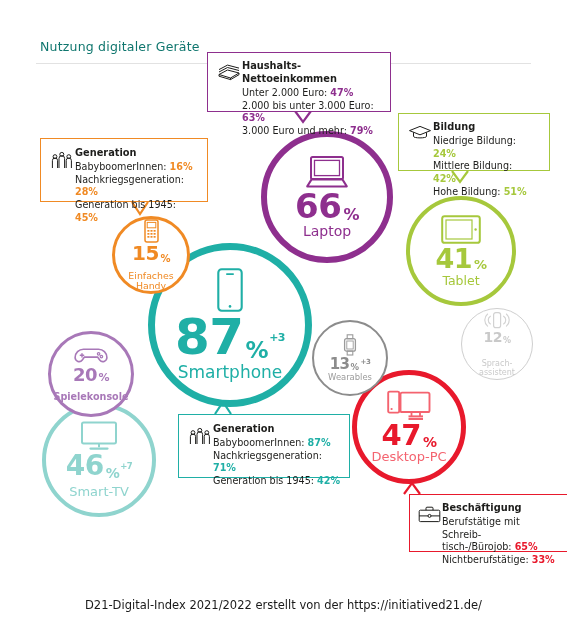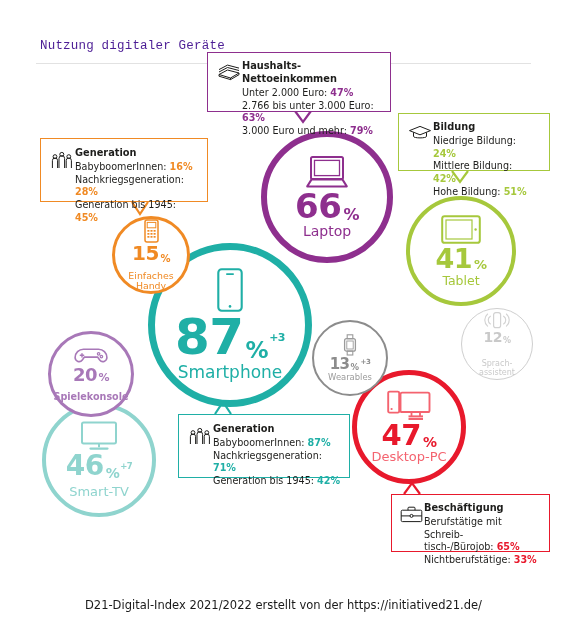--- a/index.html
+++ b/index.html
@@ -6,21 +6,21 @@
   body{
     font-family:"DejaVu Sans","Liberation Sans",sans-serif;
     width:567px;height:640px;overflow:hidden;position:relative;
     -webkit-font-smoothing:antialiased;
   }
   .stage{position:absolute;left:0;top:0;width:567px;height:640px;}
 
   
   .header-title{
     position:absolute;left:40px;top:39px;
-    font-size:12.5px;color:#4c1d95;letter-spacing:.2px;white-space:nowrap;font-family:Liberation Mono, monospace;
+    font-size:12.5px;color:#0f766e;letter-spacing:.2px;white-space:nowrap;
   }
   .header-rule{
     position:absolute;left:36px;top:63px;width:495px;height:1px;background:#e2e2e2;
   }
 
   
   .footer{
     position:absolute;left:0;top:598px;width:567px;text-align:center;
     font-size:11.5px;color:#1a1a1a;
   }
@@ -228,21 +228,21 @@
         <path d="M2 11.5 L10.5 7 L22 10 L13.5 15 Z" fill="none" stroke="#1d1d1b" stroke-width="1"></path>
         <path d="M2 9 L10.5 4.5 L22 7.5" fill="none" stroke="#1d1d1b" stroke-width="1"></path>
         <path d="M2 6.6 L10.5 2.1 L22 5.1" fill="none" stroke="#1d1d1b" stroke-width="1"></path>
         <path d="M2 11.5 L2 13.2 L13.5 16.6 L13.5 15" fill="none" stroke="#1d1d1b" stroke-width="1"></path>
         <path d="M22 10 L22 11.7 L13.5 16.6" fill="none" stroke="#1d1d1b" stroke-width="1"></path>
       </svg>
     </span>
     <span class="ctxt">
       <span class="ctitle">Haushalts-Nettoeinkommen</span>
       <span><span>Unter 2.000 Euro:</span> <b class="hl" style="color:#8E2F8E;">47%</b></span><br>
-      <span><span>2.766 bis unter 3.000 Euro:</span> <b class="hl" style="color:#8E2F8E;">63%</b></span><br>
+      <span><span>2.000 bis unter 3.000 Euro:</span> <b class="hl" style="color:#8E2F8E;">63%</b></span><br>
       <span><span>3.000 Euro und mehr:</span> <b class="hl" style="color:#8E2F8E;">79%</b></span>
     </span>
   </div>
 
   <div class="callout" style="left:398px;top:113px;width:152px;height:58px;border-color:#A6C83C;padding:7px 13px 0 8px;">
     <span class="cico" style="width:26px;margin-top:4px;">
       <svg width="24" height="16" viewBox="0 0 24 16">
         <path d="M1.5 5.6 L12 1.4 L22.5 5.6 L12 9.8 Z" fill="none" stroke="#1d1d1b" stroke-width="1"></path>
         <path d="M5.5 7.4 L5.5 11.4 C5.5 13.4 18.5 13.4 18.5 11.4 L18.5 7.4" fill="none" stroke="#1d1d1b" stroke-width="1"></path>
       </svg>
@@ -290,21 +290,21 @@
       </svg>
     </span>
     <span class="ctxt">
       <span class="ctitle">Generation</span>
       <span><span>BabyboomerInnen:</span> <b class="hl" style="color:#1FAFA6;">87%</b></span><br>
       <span><span>Nachkriegsgeneration:</span> <b class="hl" style="color:#1FAFA6;">71%</b></span><br>
       <span><span>Generation bis 1945:</span> <b class="hl" style="color:#1FAFA6;">42%</b></span>
     </span>
   </div>
 
-  <div class="callout" style="left:391px;top:494px;width:159px;height:58px;border-color:#E8192C;padding:7px 5px 0 7px;">
+  <div class="callout" style="left:409px;top:494px;width:159px;height:58px;border-color:#E8192C;padding:7px 5px 0 7px;">
     <span class="cico" style="width:25px;margin-top:4px;">
       <svg width="23" height="17" viewBox="0 0 23 17">
         <rect x="1.2" y="4.2" width="20.6" height="11.4" rx="1.2" fill="none" stroke="#1d1d1b" stroke-width="1"></rect>
         <path d="M8 4.2 L8 2.2 a1 1 0 0 1 1 -1 h5 a1 1 0 0 1 1 1 L15 4.2" fill="none" stroke="#1d1d1b" stroke-width="1"></path>
         <path d="M1.2 9.9 L21.8 9.9" stroke="#1d1d1b" stroke-width="1"></path>
         <circle cx="11.5" cy="9.9" r="1.5" fill="#fff" stroke="#1d1d1b" stroke-width="1"></circle>
       </svg>
     </span>
     <span class="ctxt">
       <span class="ctitle">Beschäftigung</span>

